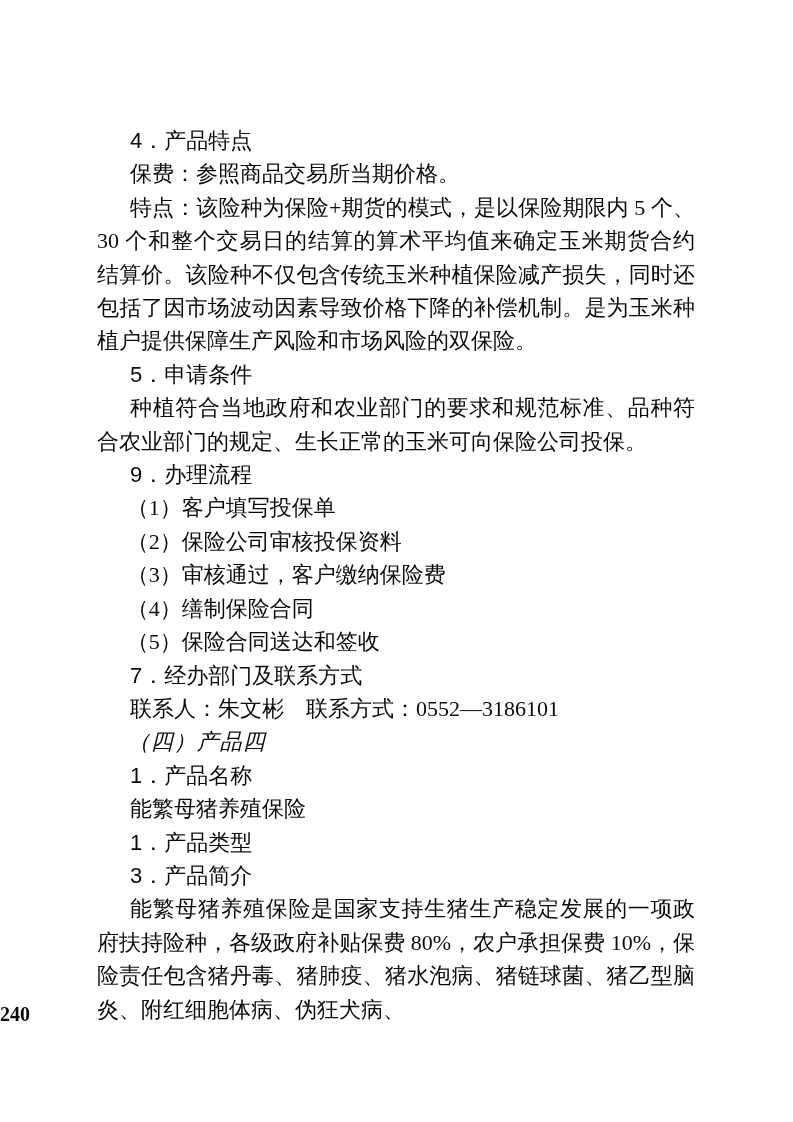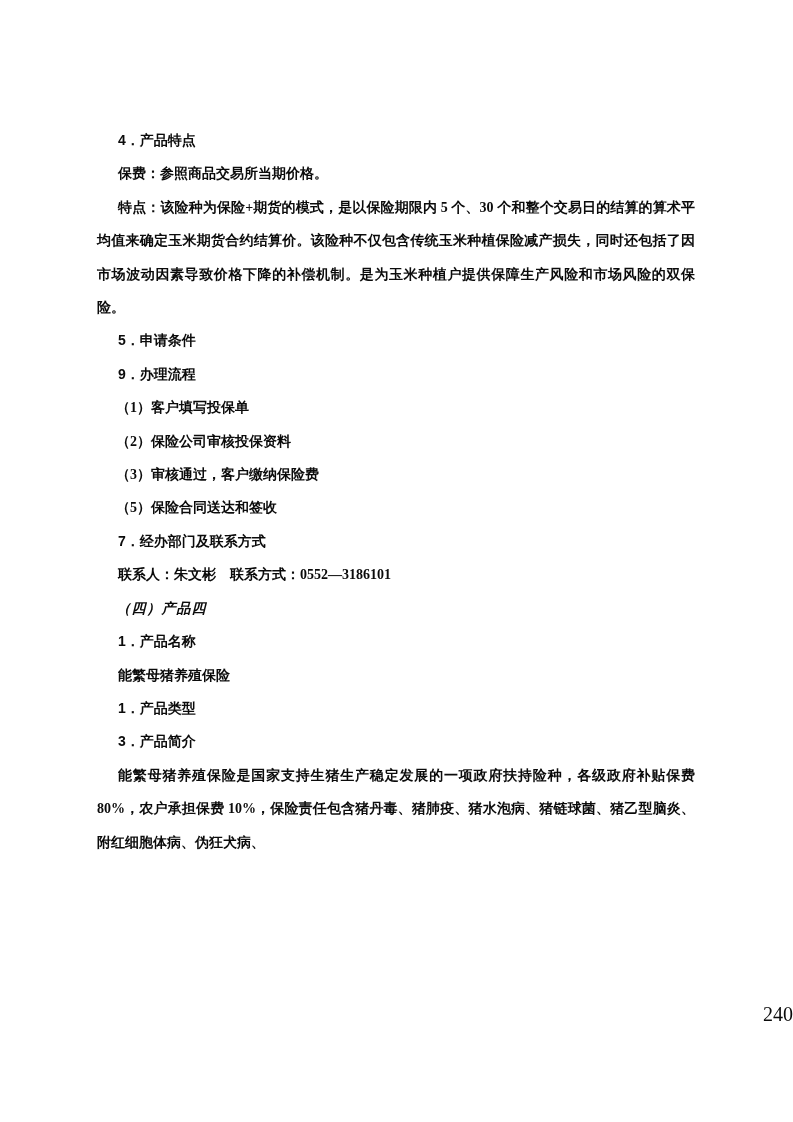--- a/index.html
+++ b/index.html
@@ -18,23 +18,23 @@
     top: 124px;
     width: 598px;
     font-size: 21px;
     line-height: 33.4px;
     text-align: justify;
     text-justify: inter-ideograph;
   }
   .content p, .content h3, .content h2 {
     margin: 0;
     padding: 0;
-    font-size: 14px;
+    font-size: 22px;
     line-height: 33.4px;
-    font-weight: bold;
+    font-weight: normal;
   }
   .heading {
     font-family: "Liberation Sans", "DejaVu Sans", sans-serif;
     font-weight: bold;
     text-indent: 1.5em;
     text-align: left;
   }
   .para { text-indent: 1.5em; }
   .step { text-indent: 1.35em; text-align: left; }
   .subsection {
@@ -42,37 +42,40 @@
     font-style: italic;
     text-indent: 1.4em;
     text-align: left;
     letter-spacing: 1px;
   }
   .page-footer {
     position: absolute;
     top: 1003px;
     left: 0;
     width: 100%;
-    text-align: right;
+    text-align: left;
+    font-weight: bold;
   }
   .page-number { font-size: 20px; color: #0b0b0b; }
 </style>
 </head>
 <body>
 
 <div class="page">
   <main class="content">
     <h3 class="heading">4．产品特点</h3>
     <p class="para">保费：参照商品交易所当期价格。</p>
     <p class="para">特点：该险种为保险+期货的模式，是以保险期限内 5 个、30 个和整个交易日的结算的算术平均值来确定玉米期货合约结算价。该险种不仅包含传统玉米种植保险减产损失，同时还包括了因市场波动因素导致价格下降的补偿机制。是为玉米种植户提供保障生产风险和市场风险的双保险。</p>
     <h3 class="heading">5．申请条件</h3>
+    <p class="para">种植符合当地政府和农业部门的要求和规范标准、品种符合农业部门的规定、生长正常的玉米可向保险公司投保。</p>
     <h3 class="heading">9．办理流程</h3>
     <p class="step">（1）客户填写投保单</p>
     <p class="step">（2）保险公司审核投保资料</p>
     <p class="step">（3）审核通过，客户缴纳保险费</p>
+    <p class="step">（4）缮制保险合同</p>
     <p class="step">（5）保险合同送达和签收</p>
     <h3 class="heading">7．经办部门及联系方式</h3>
     <p class="para">联系人：朱文彬　联系方式：0552—3186101</p>
     <h2 class="subsection">（四）产品四</h2>
     <h3 class="heading">1．产品名称</h3>
     <p class="para">能繁母猪养殖保险</p>
     <h3 class="heading">1．产品类型</h3>
     <h3 class="heading">3．产品简介</h3>
     <p class="para">能繁母猪养殖保险是国家支持生猪生产稳定发展的一项政府扶持险种，各级政府补贴保费 80%，农户承担保费 10%，保险责任包含猪丹毒、猪肺疫、猪水泡病、猪链球菌、猪乙型脑炎、附红细胞体病、伪狂犬病、</p>
   </main>

